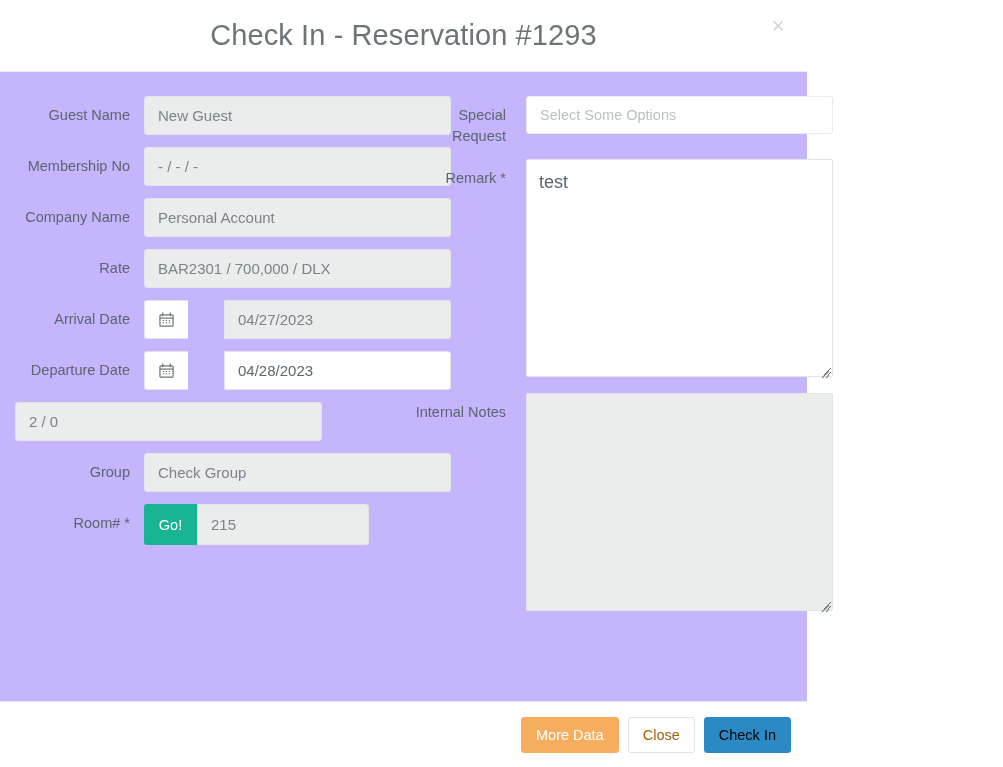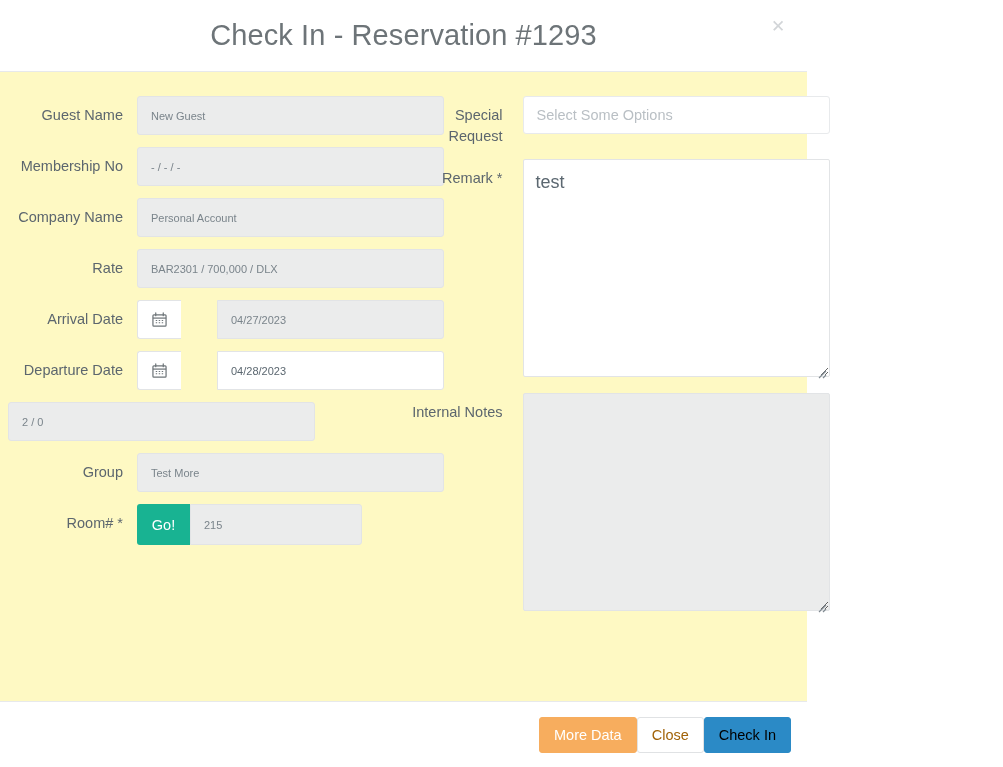--- a/index.html
+++ b/index.html
@@ -58,23 +58,23 @@
     background: transparent;
     border: none;
     padding: 0;
     line-height: 1;
     font-family: "Liberation Sans", sans-serif;
   }
 
   
   .modal-body {
     flex: 1;
-    background: #fef9c3;
+    background: #c4b5fd;
     border-bottom: 1px solid #e7e9eb;
-    padding: 24px 0 0 8px;
+    padding: 24px 0 0 15px;
     box-sizing: border-box;
     position: relative;
   }
   .cols {
     display: flex;
     width: 100%;
   }
   .col {
     width: 50%;
     box-sizing: border-box;
@@ -111,21 +111,21 @@
   .ctl { flex: 1; }
 
   .inp {
     width: 307px;
     height: 39px;
     box-sizing: border-box;
     border: 1px solid #e2e4e6;
     border-radius: 3px;
     background: #ebecec;
     color: #7a848b;
-    font-size: 11px;
+    font-size: 15px;
     font-family: "Liberation Sans", sans-serif;
     padding: 0 13px;
     display: flex;
     align-items: center;
     outline: none;
   }
   .inp.enabled {
     background: #ffffff;
     color: #5b6770;
   }
@@ -236,20 +236,21 @@
 
   
   .modal-footer {
     height: 65px;
     min-height: 65px;
     background: #ffffff;
     display: flex;
     align-items: center;
     justify-content: flex-end;
     padding-right: 16px;
+    gap: 9px;
     box-sizing: border-box;
   }
   .btn {
     height: 36px;
     border-radius: 3px;
     font-size: 14.5px;
     font-family: "Liberation Sans", sans-serif;
     cursor: pointer;
     padding: 0 14px;
     display: flex;
@@ -341,21 +342,21 @@
 
         <div class="form-row">
           <div class="ctl">
             <div class="inp">2 / 0</div>
           </div>
         </div>
 
         <div class="form-row">
           <div class="lbl">Group</div>
           <div class="ctl">
-            <div class="inp">Test More</div>
+            <div class="inp">Check Group</div>
           </div>
         </div>
 
         <div class="form-row">
           <div class="lbl">Room# *</div>
           <div class="ctl">
             <div class="go-group">
               <button class="go-btn">Go!</button>
               <div class="inp">215</div>
             </div>

